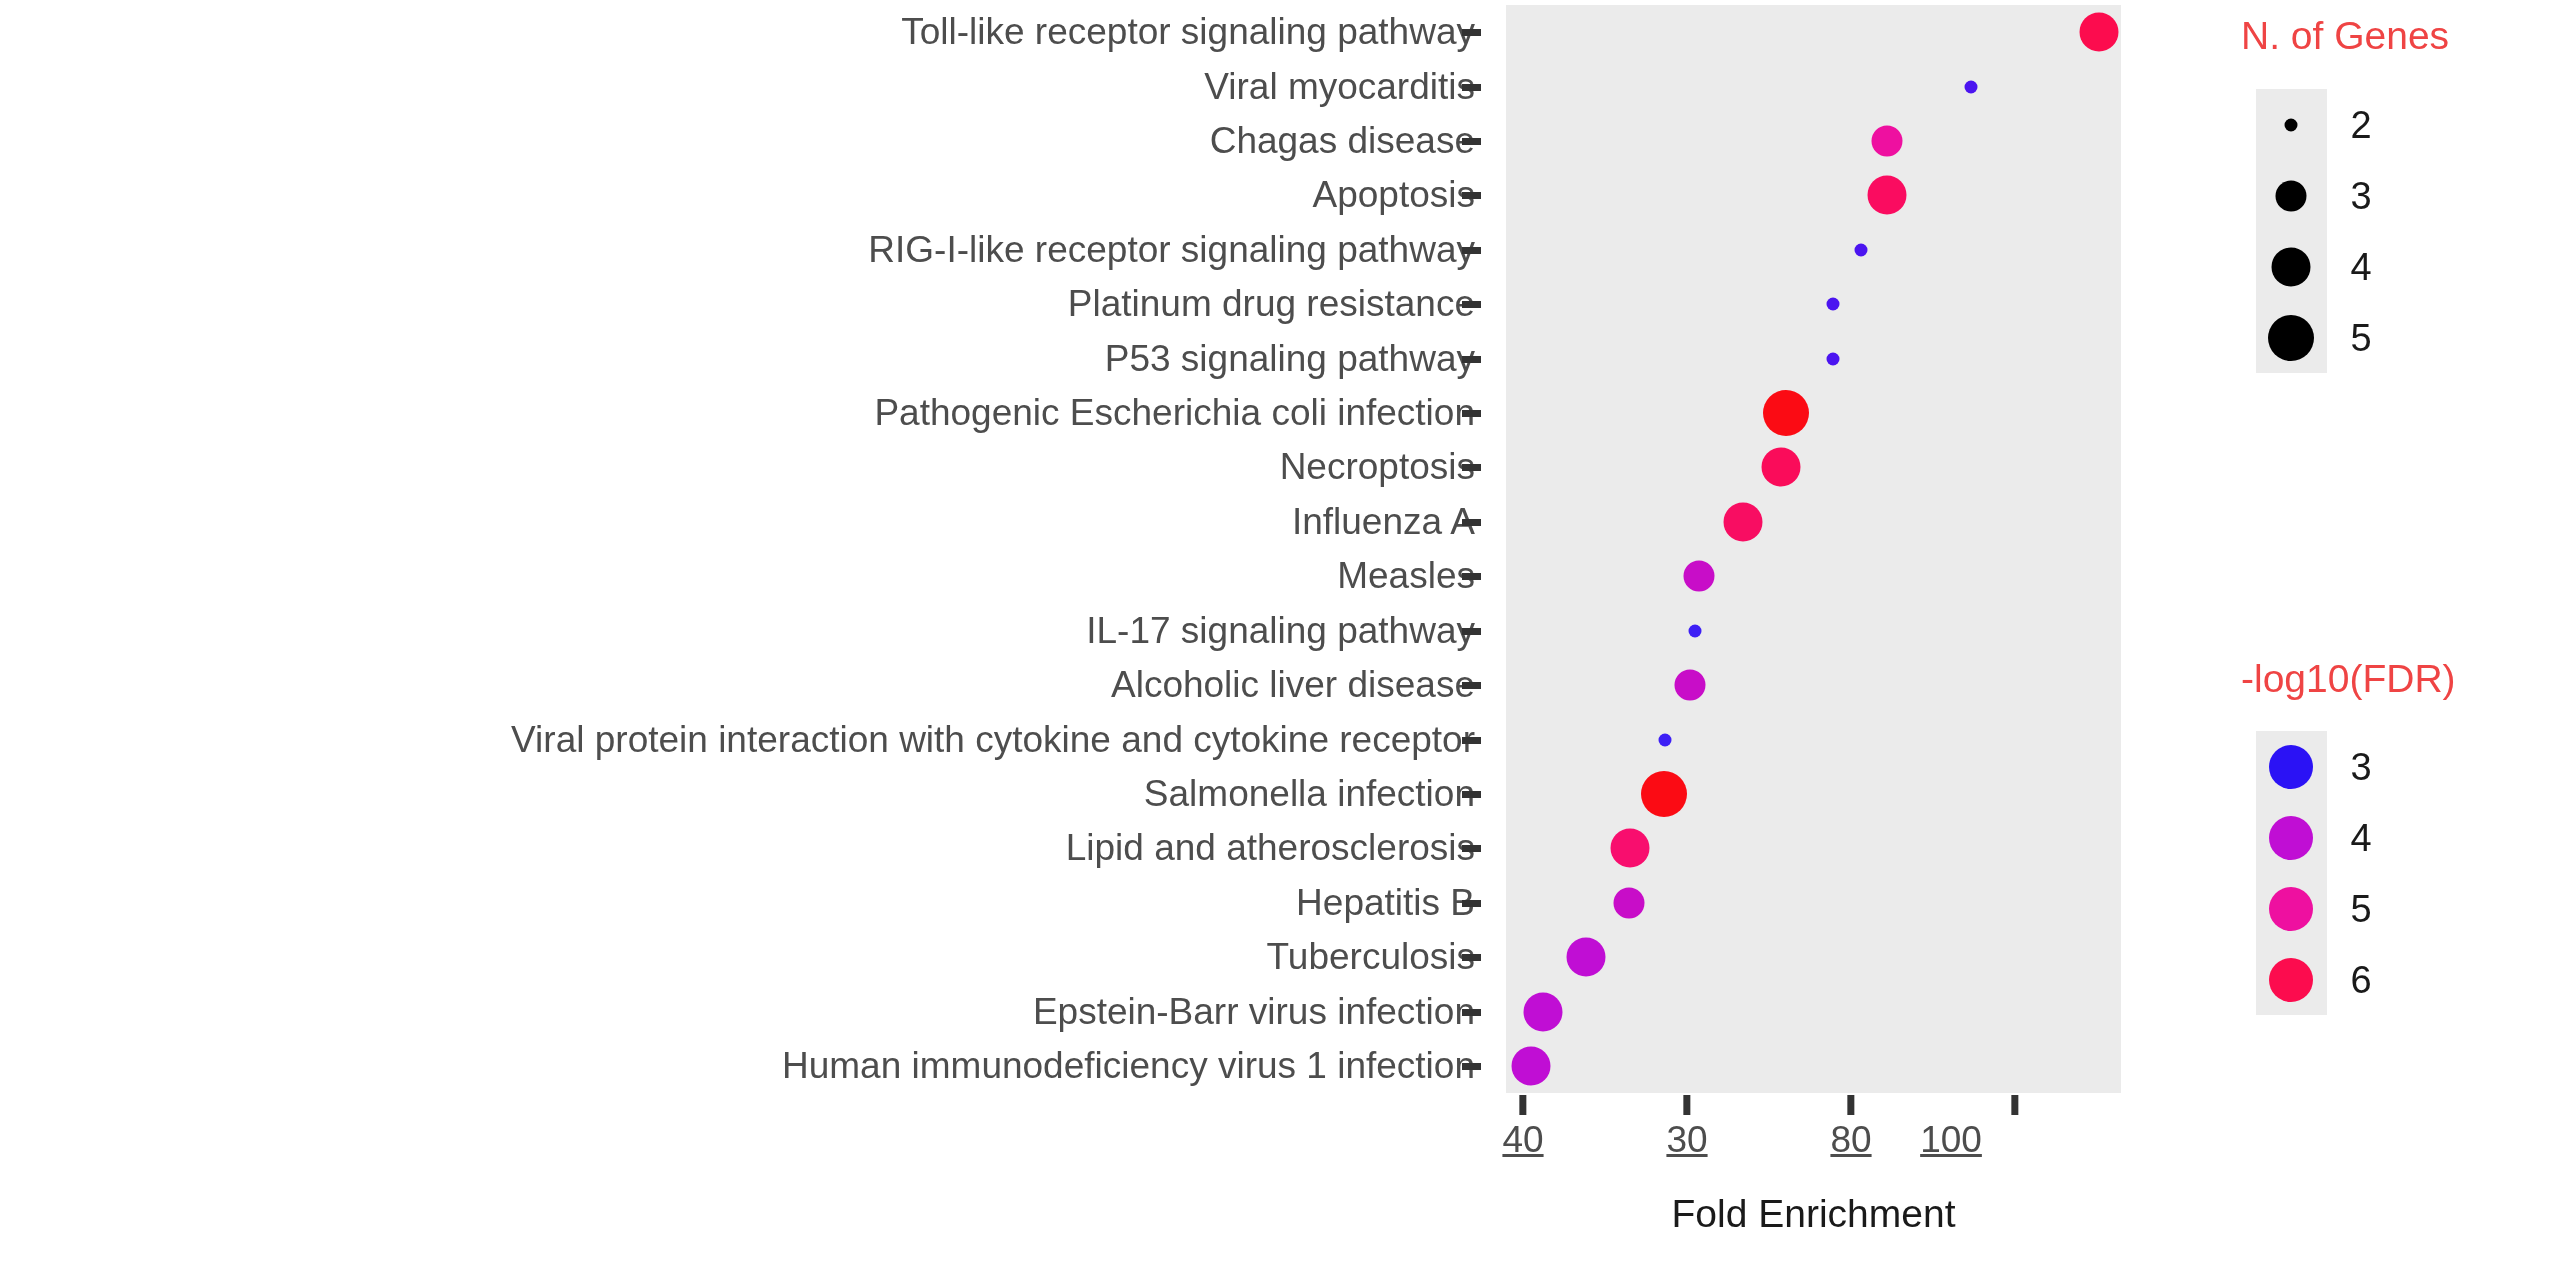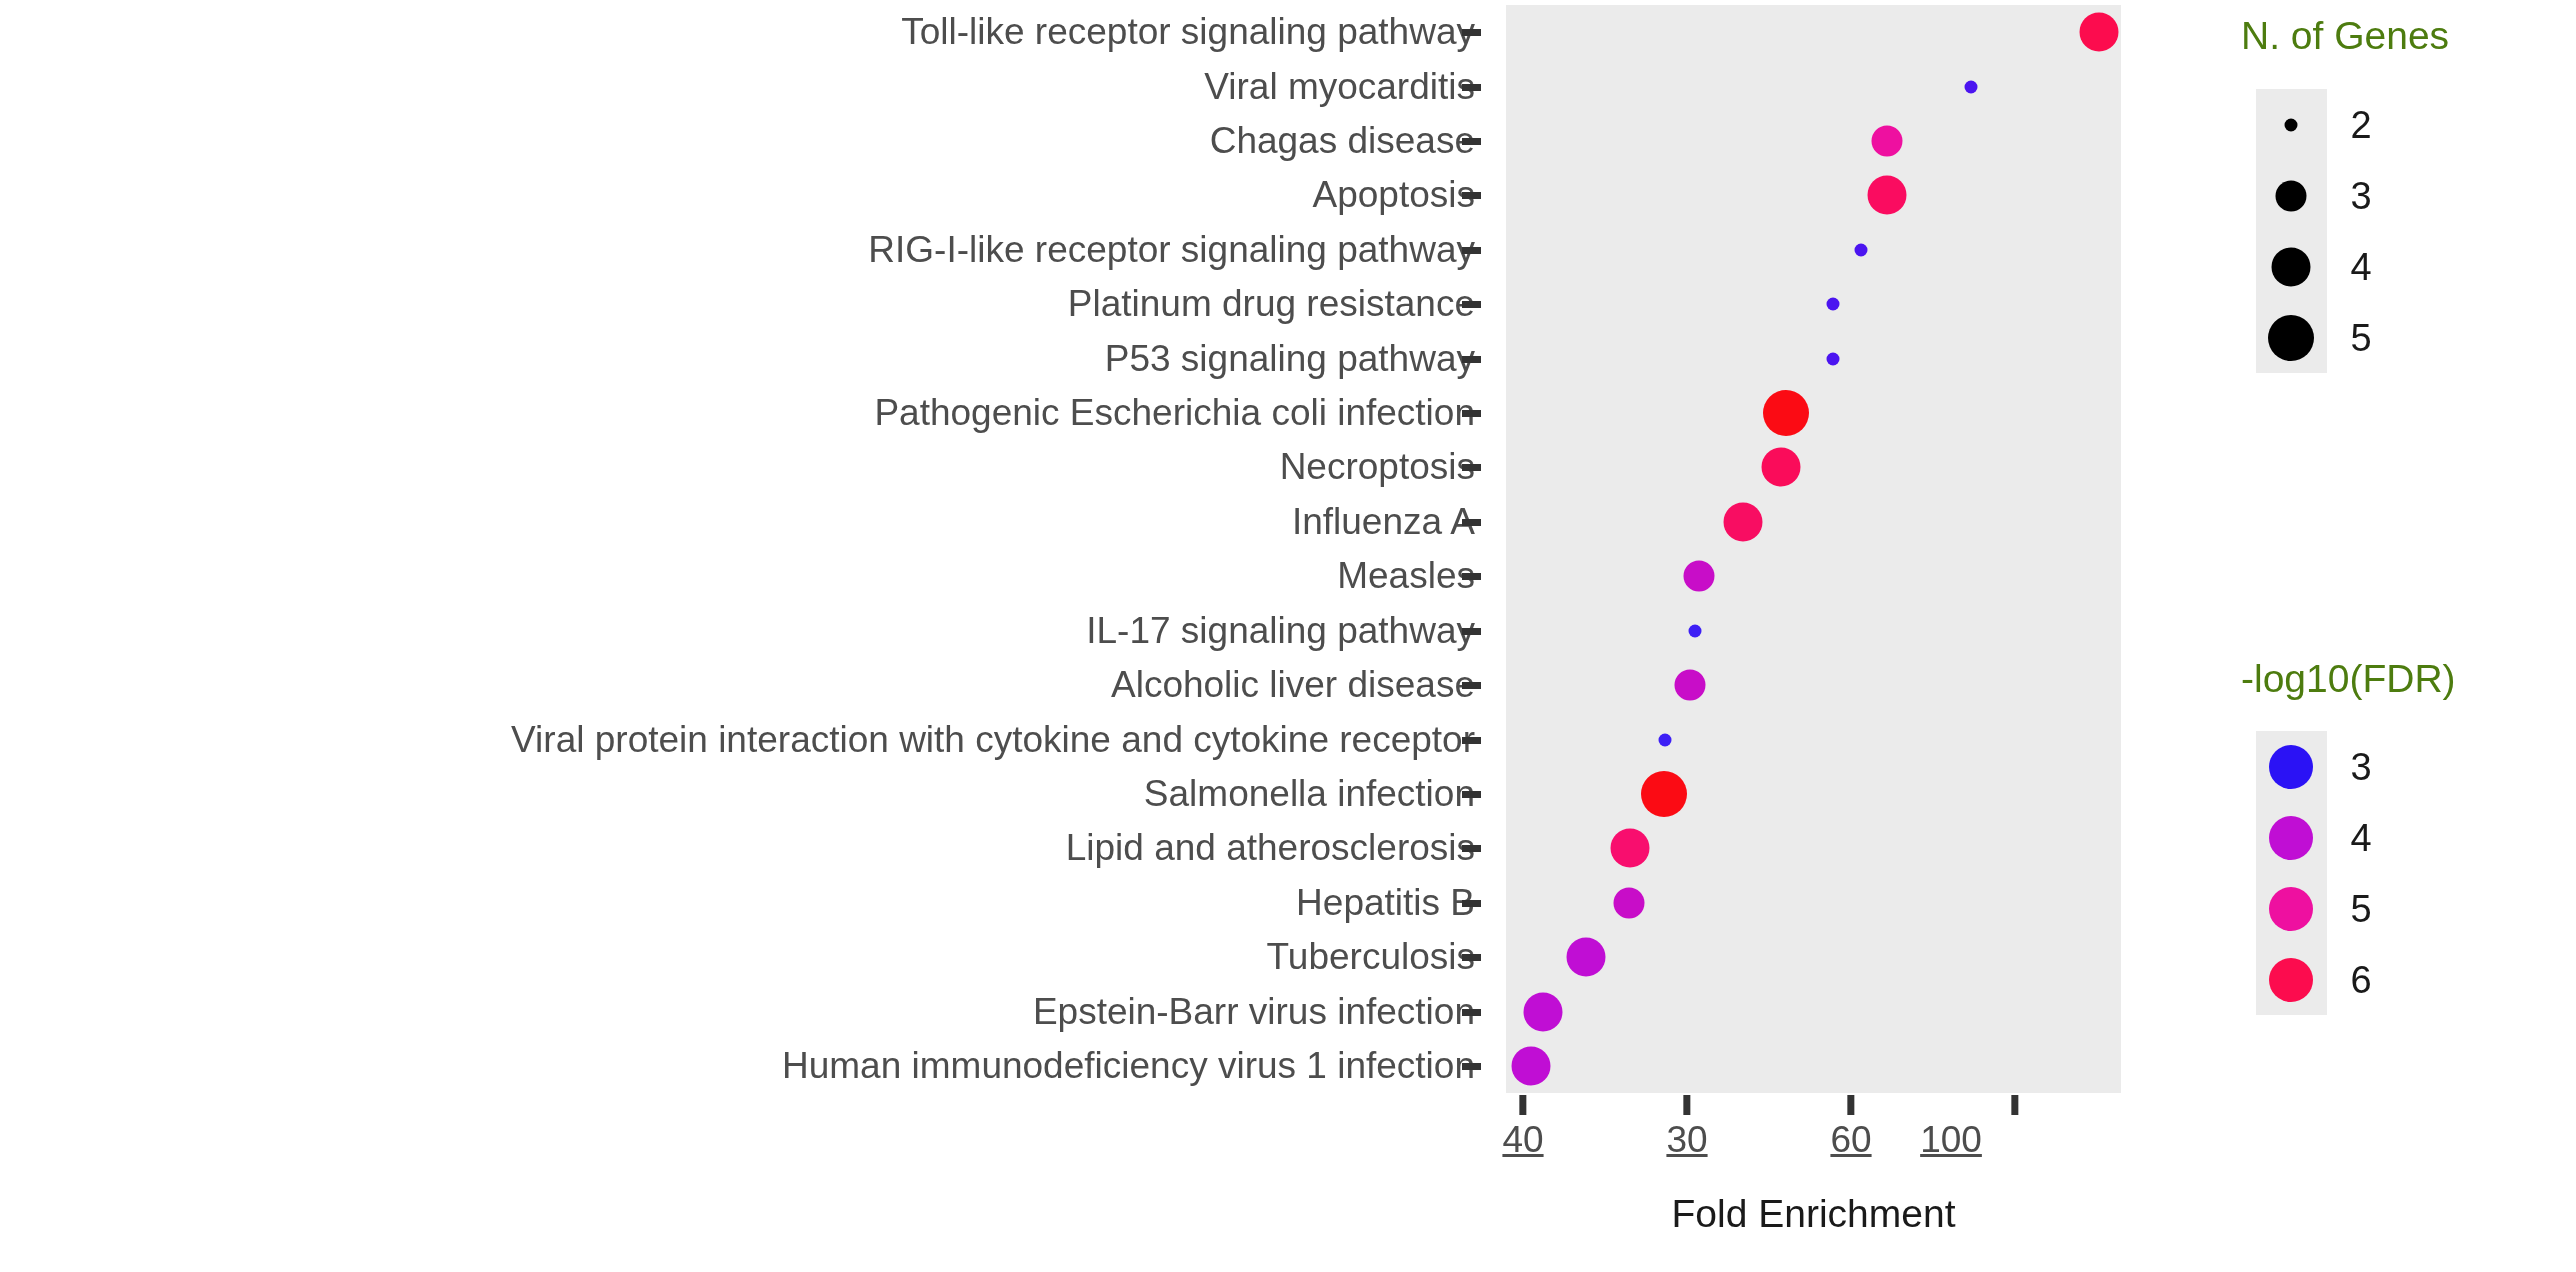--- a/index.html
+++ b/index.html
@@ -98,21 +98,21 @@
   #legends {
     position: absolute;
     left: 2241px;
     top: 0px;
     width: 335px;
     height: 1137px;
   }
   .legend-title {
     position: absolute;
     font-size: 39px;
-    color: #4d7c0f;
+    color: #ef4444;
     white-space: nowrap;
     line-height: 1;
   }
   .legend-keys {
     position: absolute;
   }
   .legend-row {
     position: relative;
     display: flex;
     align-items: center;
@@ -249,21 +249,21 @@
       <div class="dot" title="Epstein-Barr virus infection" style="width: 39px; height: 39px; left: 37px; top: 1007px; background: rgb(192, 14, 212);"></div>
       <div class="dot" title="Human immunodeficiency virus 1 infection" style="width: 39px; height: 39px; left: 25.4px; top: 1061px; background: rgb(192, 14, 212);"></div>
     </div>
 
   <div id="xaxis">
       <div class="xtick" style="left: 1523px;"></div>
       <div class="xticklabel" style="left: 1523px;">40</div>
       <div class="xtick" style="left: 1687px;"></div>
       <div class="xticklabel" style="left: 1687px;">30</div>
       <div class="xtick" style="left: 1851px;"></div>
-      <div class="xticklabel" style="left: 1851px;">60</div>
+      <div class="xticklabel" style="left: 1851px;">80</div>
       <div class="xtick" style="left: 2015px;"></div>
       <div class="xticklabel" style="left: 1951px;">100</div>
     </div>
 
   <div id="xaxis-title">Fold Enrichment</div>
 
   <div id="legends">
 
     <div class="legend-title" style="left:0px; top:16px;">N. of Genes</div>
     <div class="legend-keys" id="size-legend-keys" style="left:14.6px; top:89px;">

